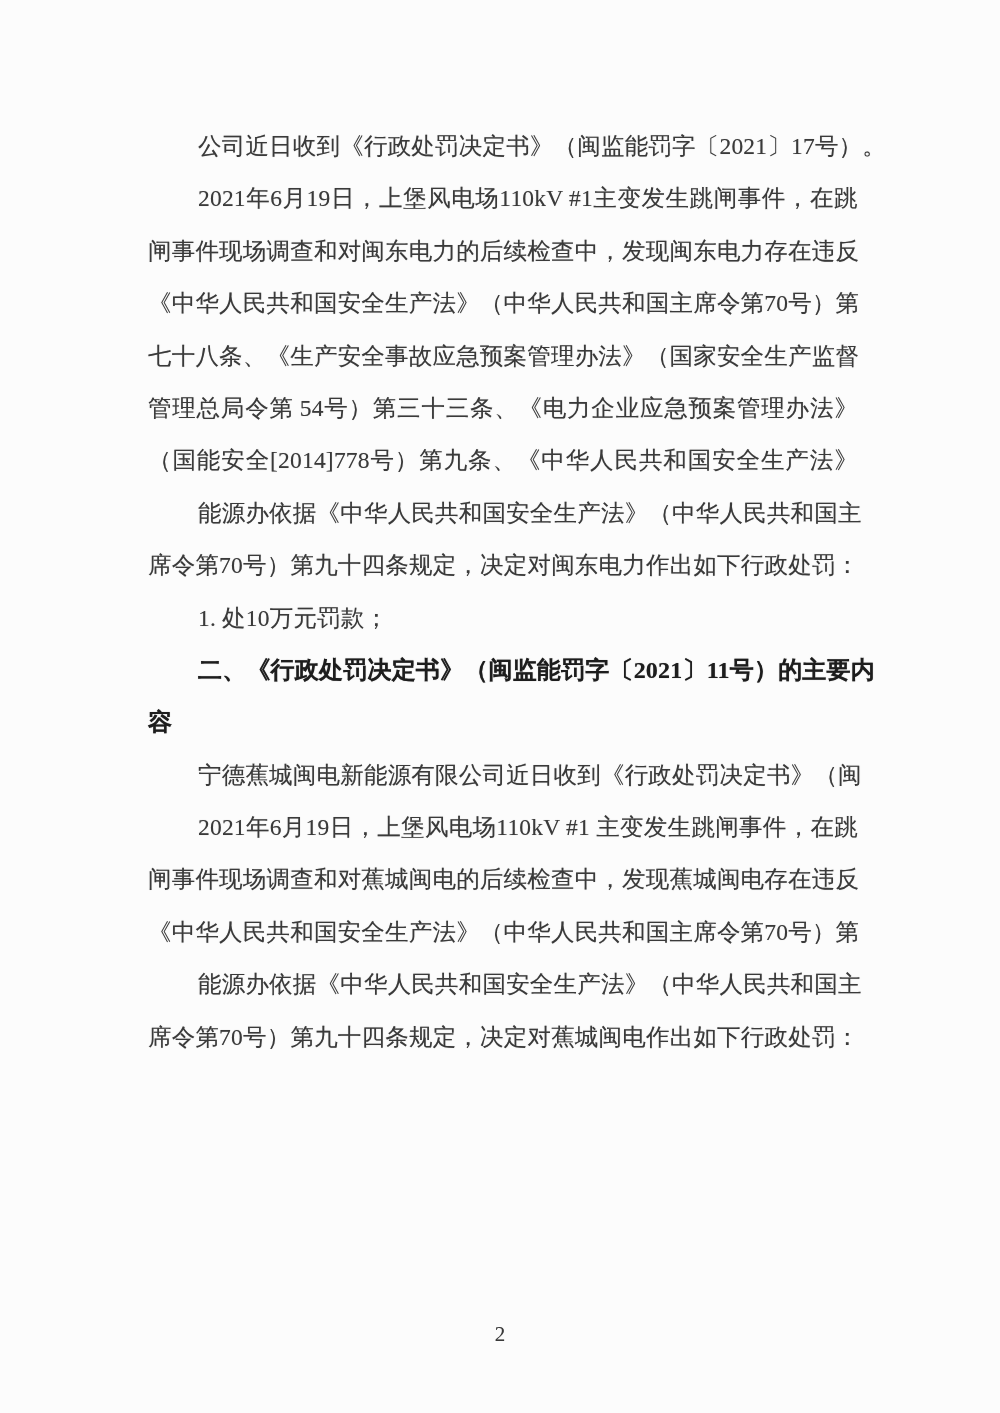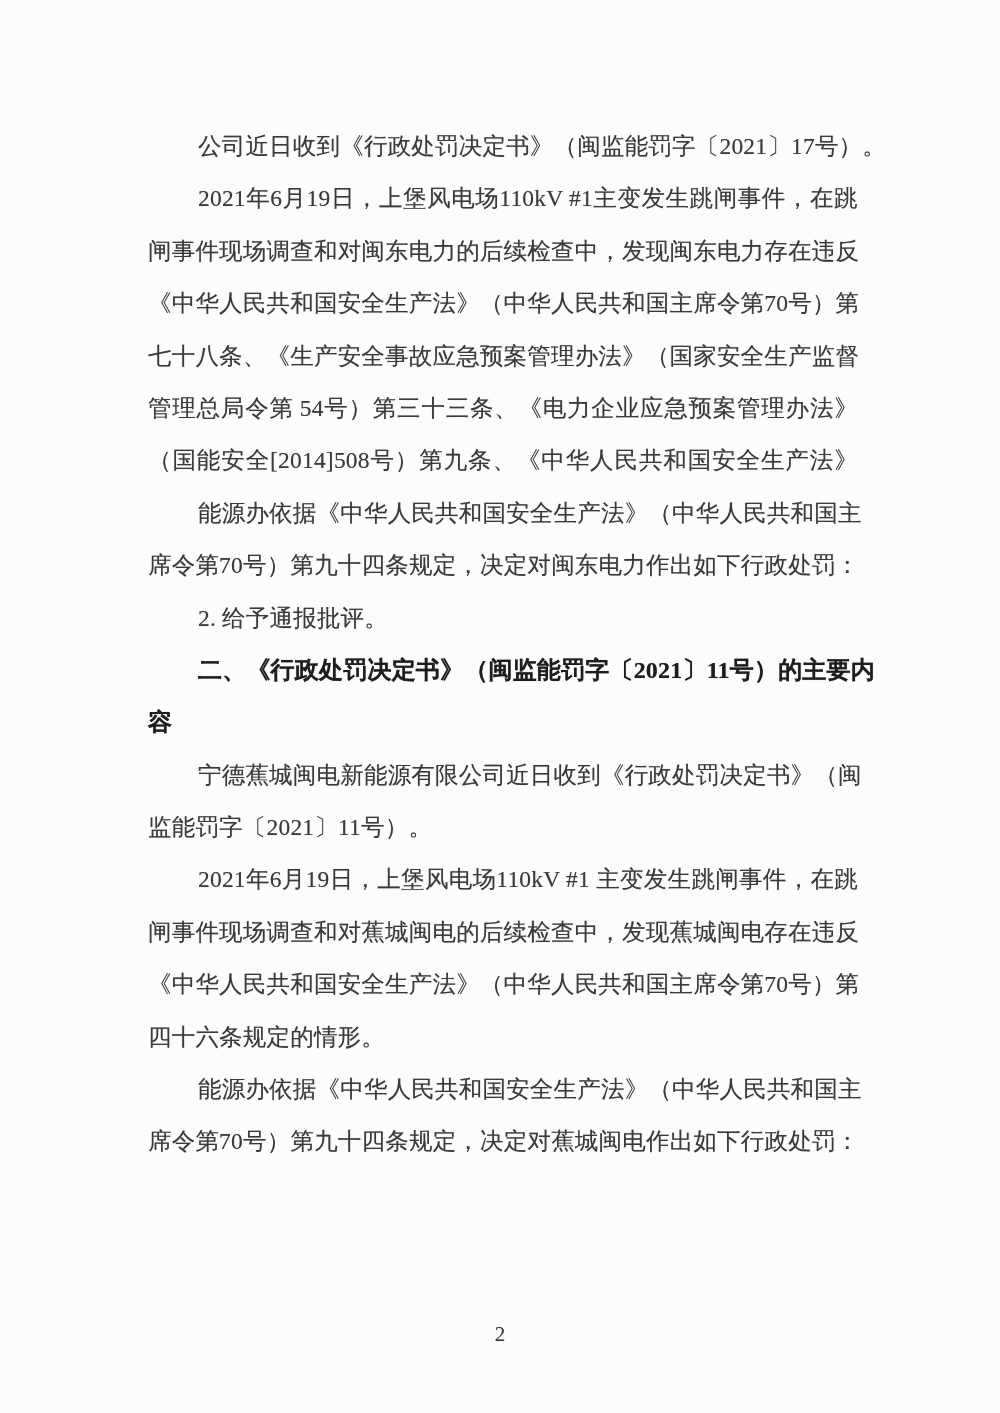--- a/index.html
+++ b/index.html
@@ -236,21 +236,21 @@
         <span class="tok">办</span>
         <span class="tok">法</span>
         <span class="tok">》</span>
       </div>
       <div class="line justify">
         <span class="tok">（</span>
         <span class="tok">国</span>
         <span class="tok">能</span>
         <span class="tok">安</span>
         <span class="tok">全</span>
-        <span class="tok">[2014]508</span>
+        <span class="tok">[2014]778</span>
         <span class="tok">号</span>
         <span class="tok">）</span>
         <span class="tok">第</span>
         <span class="tok">九</span>
         <span class="tok">条</span>
         <span class="tok">、</span>
         <span class="tok">《</span>
         <span class="tok">中</span>
         <span class="tok">华</span>
         <span class="tok">人</span>
@@ -320,21 +320,21 @@
         <span class="tok">作</span>
         <span class="tok">出</span>
         <span class="tok">如</span>
         <span class="tok">下</span>
         <span class="tok">行</span>
         <span class="tok">政</span>
         <span class="tok">处</span>
         <span class="tok">罚</span>
         <span class="tok">：</span>
       </div>
-      <div class="line indent">2. 给予通报批评。</div>
+      <div class="line indent">1. 处10万元罚款；</div>
       <div class="line justify indent bold">
         <span class="tok">二</span>
         <span class="tok">、</span>
         <span class="tok">《</span>
         <span class="tok">行</span>
         <span class="tok">政</span>
         <span class="tok">处</span>
         <span class="tok">罚</span>
         <span class="tok">决</span>
         <span class="tok">定</span>
@@ -381,21 +381,20 @@
         <span class="tok">政</span>
         <span class="tok">处</span>
         <span class="tok">罚</span>
         <span class="tok">决</span>
         <span class="tok">定</span>
         <span class="tok">书</span>
         <span class="tok">》</span>
         <span class="tok">（</span>
         <span class="tok">闽</span>
       </div>
-      <div class="line">监能罚字〔2021〕11号）。</div>
       <div class="line justify indent">
         <span class="tok">2021</span>
         <span class="tok">年</span>
         <span class="tok">6</span>
         <span class="tok">月</span>
         <span class="tok">19</span>
         <span class="tok">日</span>
         <span class="tok">，</span>
         <span class="tok">上</span>
         <span class="tok">堡</span>
@@ -472,21 +471,20 @@
         <span class="tok">国</span>
         <span class="tok">主</span>
         <span class="tok">席</span>
         <span class="tok">令</span>
         <span class="tok">第</span>
         <span class="tok">70</span>
         <span class="tok">号</span>
         <span class="tok">）</span>
         <span class="tok">第</span>
       </div>
-      <div class="line">四十六条规定的情形。</div>
       <div class="line justify indent">
         <span class="tok">能</span>
         <span class="tok">源</span>
         <span class="tok">办</span>
         <span class="tok">依</span>
         <span class="tok">据</span>
         <span class="tok">《</span>
         <span class="tok">中</span>
         <span class="tok">华</span>
         <span class="tok">人</span>

